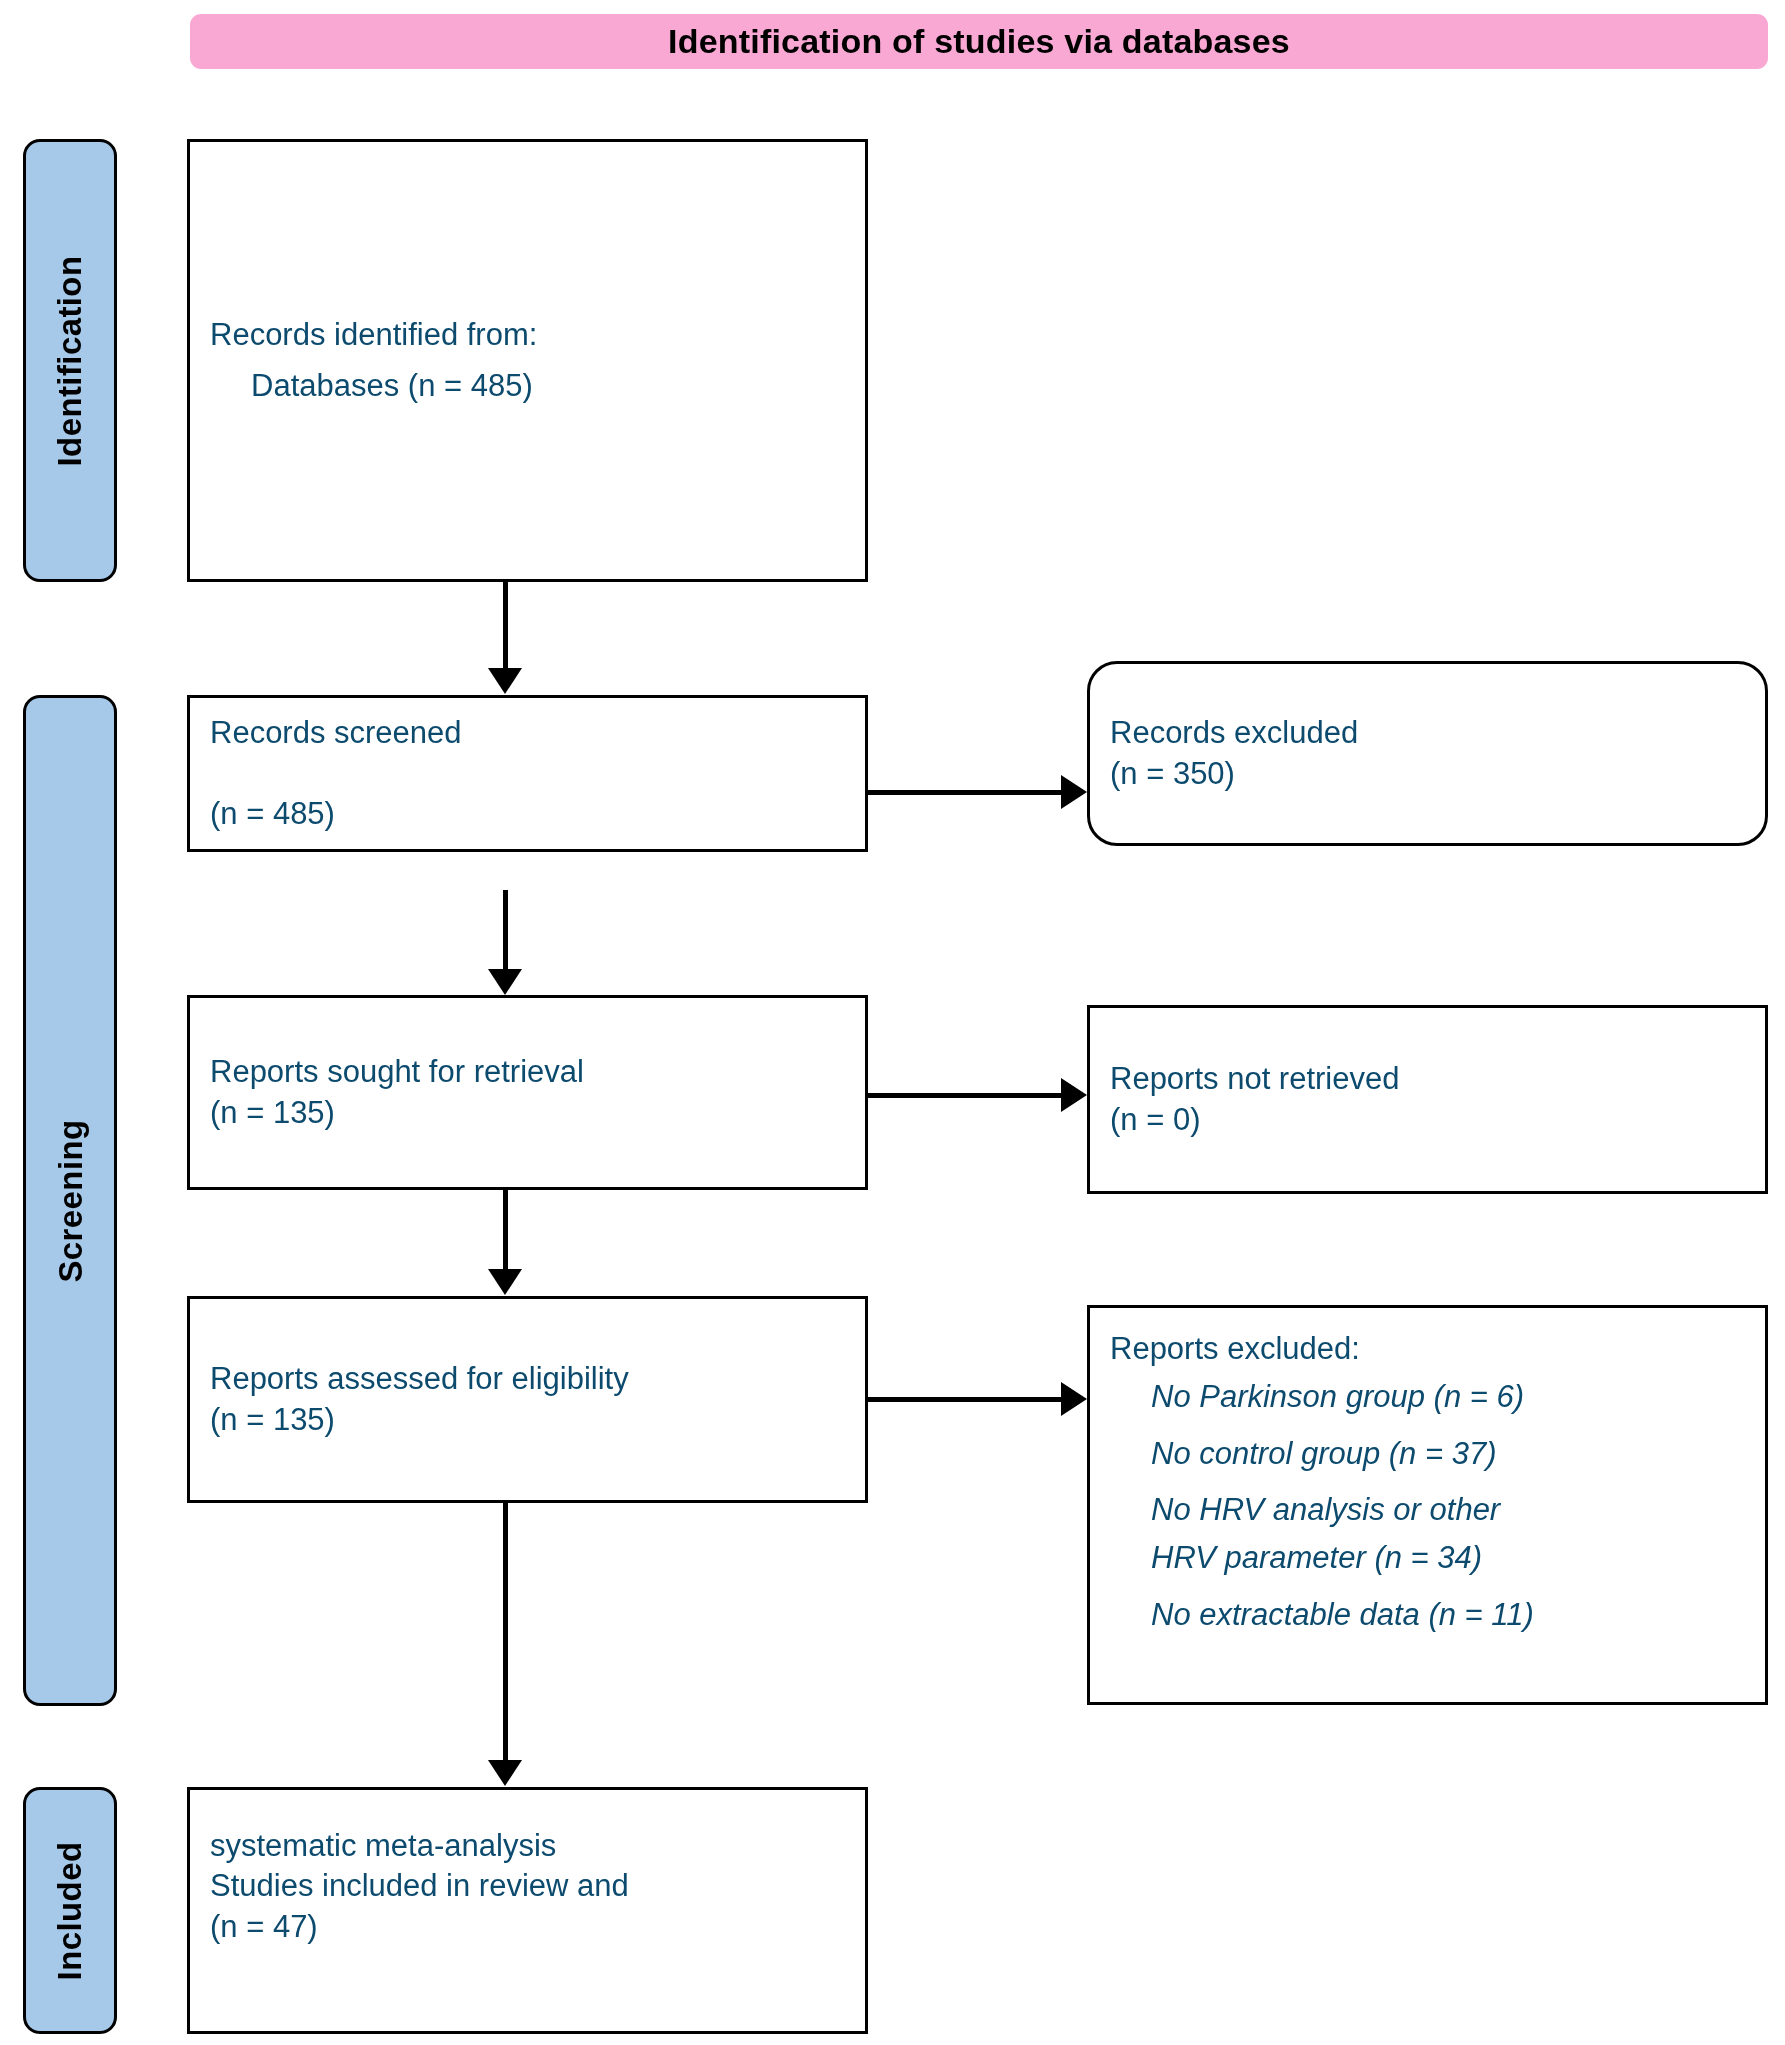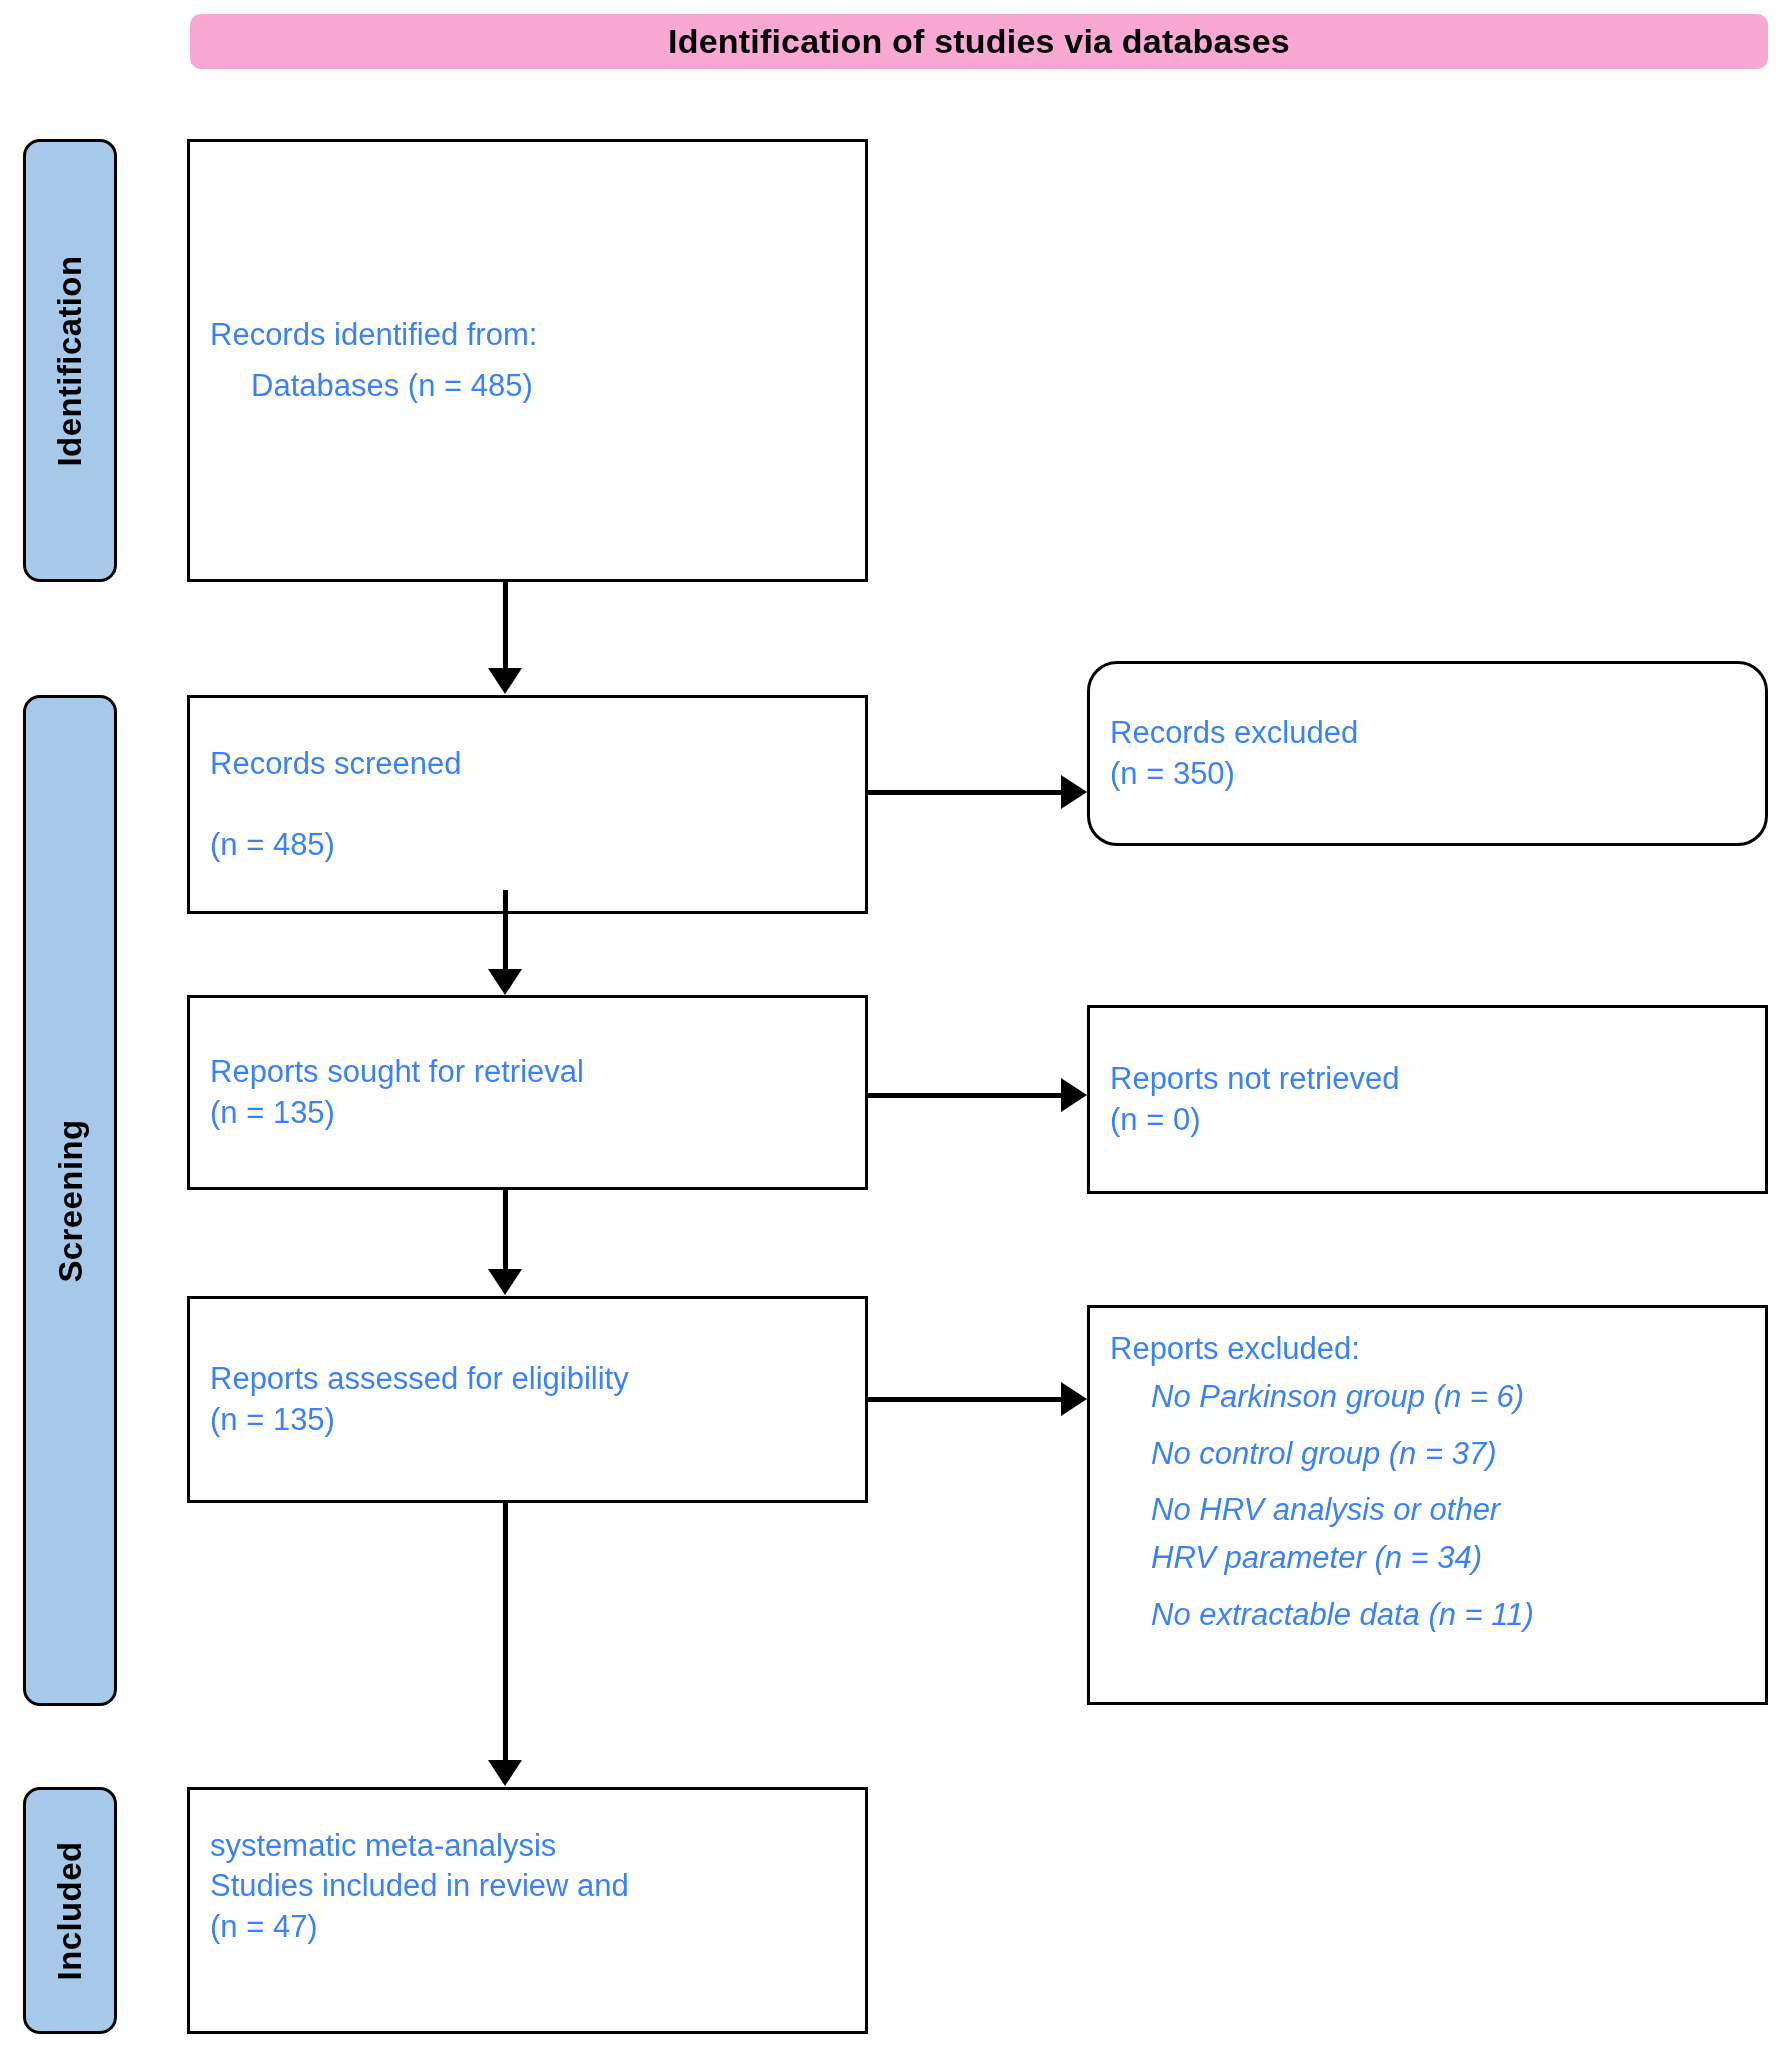--- a/index.html
+++ b/index.html
@@ -75,29 +75,29 @@
     border: 3.9px solid #000000;
     box-sizing: border-box;
     padding: 0 20px;
     display: flex;
     flex-direction: column;
     justify-content: center;
   }
   .flow-box .line {
     font-size: 31px;
     line-height: 1.30;
-    color: #3b82f6;
+    color: #0c4a6e;
     white-space: pre-wrap;
   }
   .flow-box .line.indent-1 { padding-left: 41px; margin-top: 10px; }
   .flow-box .line.gap-top  { margin-top: 19px; }
 
   
   #box-records-identified { left: 187px; top: 139px;  width: 681px; height: 443px; }
-  #box-records-screened   { left: 187px; top: 695px;  width: 681px; height: 219px; gap: 40px; }
+  #box-records-screened   { left: 187px; top: 695px;  width: 681px; height: 157px; gap: 40px; }
   #box-reports-sought     { left: 187px; top: 995px; width: 681px; height: 195px; }
   #box-reports-assessed   { left: 187px; top: 1296px; width: 681px; height: 207px; }
   #box-studies-included   { left: 187px; top: 1787px; width: 681px; height: 247px; justify-content: flex-start; padding-top: 36px; }
 
   
   #box-records-excluded   { left: 1087px; top: 661px;  width: 681px; height: 185px; border-radius: 30px; }
   #box-reports-not-retrieved { left: 1087px; top: 1005px; width: 681px; height: 189px; }
   #box-reports-excluded   { left: 1087px; top: 1305px; width: 681px; height: 400px; justify-content: flex-start; padding-top: 22px; }
 
   #box-reports-excluded .line { line-height: 1.22; }

